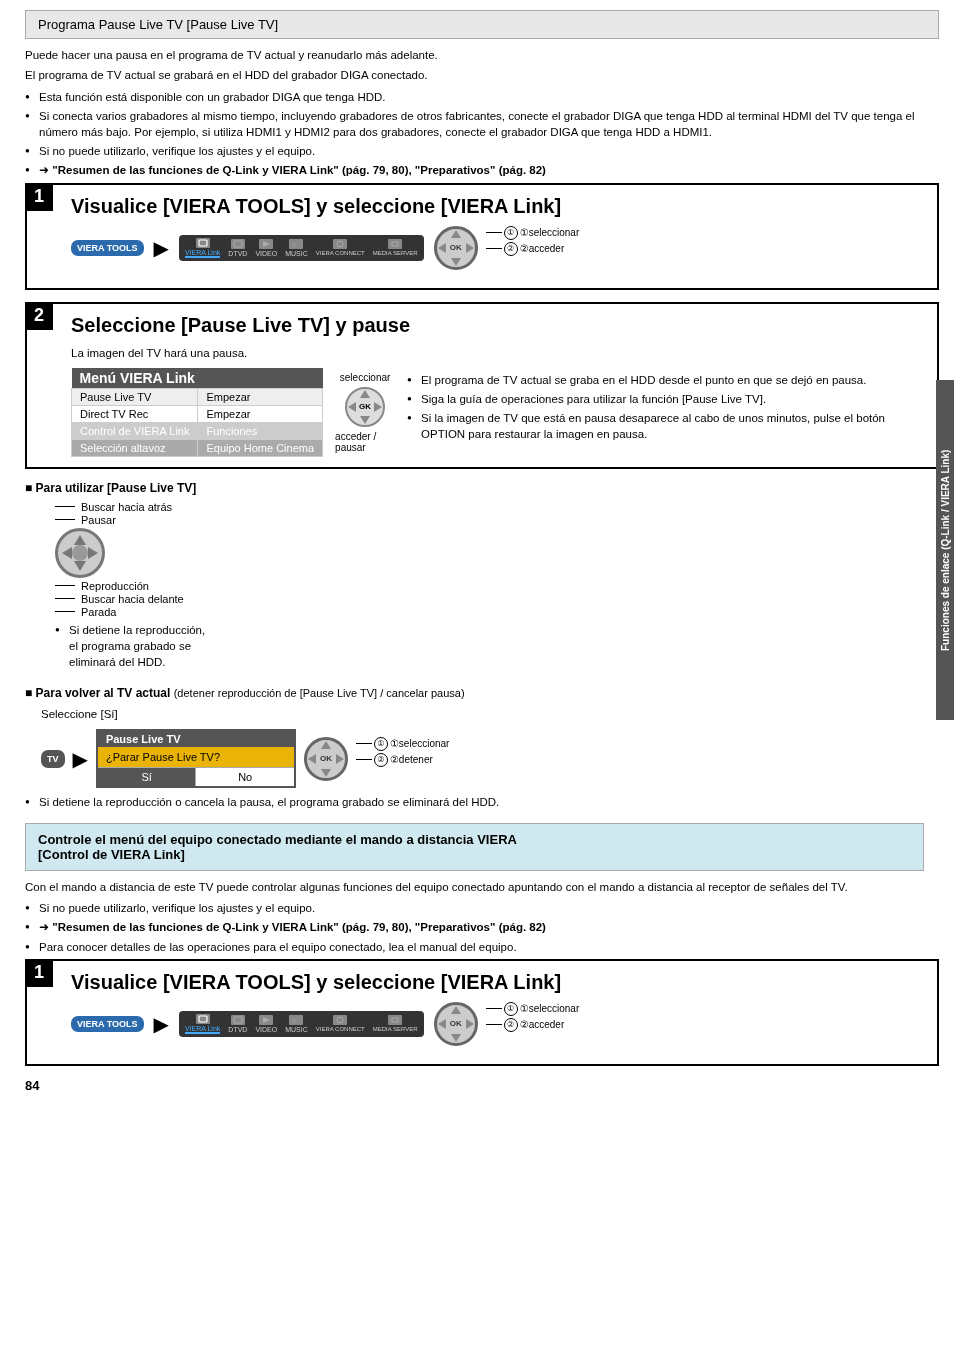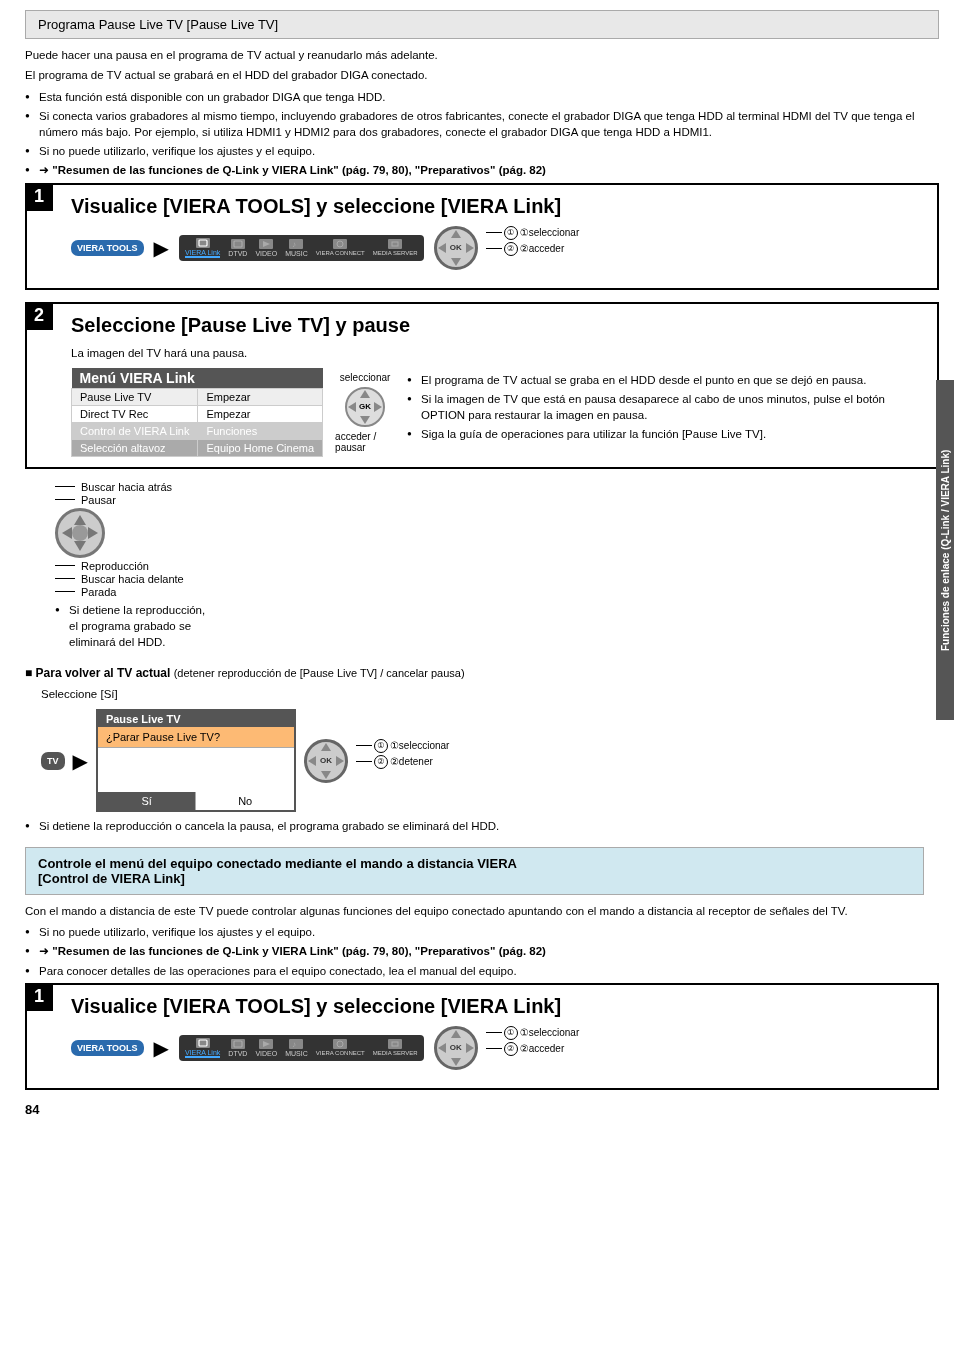--- a/index.html
+++ b/index.html
@@ -284,33 +284,32 @@
     .confirm-box-header {
       background: #555;
       color: #fff;
       padding: 2px 8px;
       font-size: 11px;
       font-weight: bold;
     }
     .confirm-box-body {
       padding: 4px 8px;
       font-size: 11px;
-      background: #fdba74;
+      background: #eab308;
     }
     .confirm-box-buttons {
       display: flex;
       border-top: 1px solid #aaa;
     }
     .confirm-box-btn {
       flex: 1;
       text-align: center;
       padding: 3px;
       font-size: 11px;
       border-right: 1px solid #aaa;
-      margin-top: 44px;
     }
     .confirm-box-btn:last-child { border-right: none; }
     .confirm-box-btn.selected { background: #555; color: #fff; }
 
     
     .bottom-section-header {
       background: #d0e8f0;
       border: 1px solid #aaa;
       padding: 8px 12px;
       margin: 12px 15px 8px 0;
@@ -530,28 +529,32 @@
             <div style="position:absolute;left:1px;top:50%;transform:translateY(-50%);width:0;height:0;border-top:5px solid transparent;border-bottom:5px solid transparent;border-right:8px solid #888;"></div>
             <div style="position:absolute;right:1px;top:50%;transform:translateY(-50%);width:0;height:0;border-top:5px solid transparent;border-bottom:5px solid transparent;border-left:8px solid #888;"></div>
           </div>
         </div>
         <span style="font-size:10px;">acceder / pausar</span>
       </div>
 
       <div class="step2-right">
         <ul class="bullet-list">
           <li>El programa de TV actual se graba en el HDD desde el punto en que se dejó en pausa.</li>
+          <li>Siga la guía de operaciones para utilizar la función [Pause Live TV].</li>
           <li>Si la imagen de TV que está en pausa desaparece al cabo de unos minutos, pulse el botón OPTION para restaurar la imagen en pausa.</li>
-          <li>Siga la guía de operaciones para utilizar la función [Pause Live TV].</li>
         </ul>
       </div>
     </div>
   </div>
 
   <div class="para-utilizar">
+    <h3>
+      <span>■ </span>
+      <span>Para utilizar [Pause Live TV]</span>
+    </h3>
 
     <div class="remote-diagram">
 
       <div style="position:relative;width:200px;">
         
         <div style="position:relative;display:inline-block;margin-left:30px;">
           
           <div style="position:relative;width:160px;">
             <div class="label-line">
               <span class="label-dash"></span>

